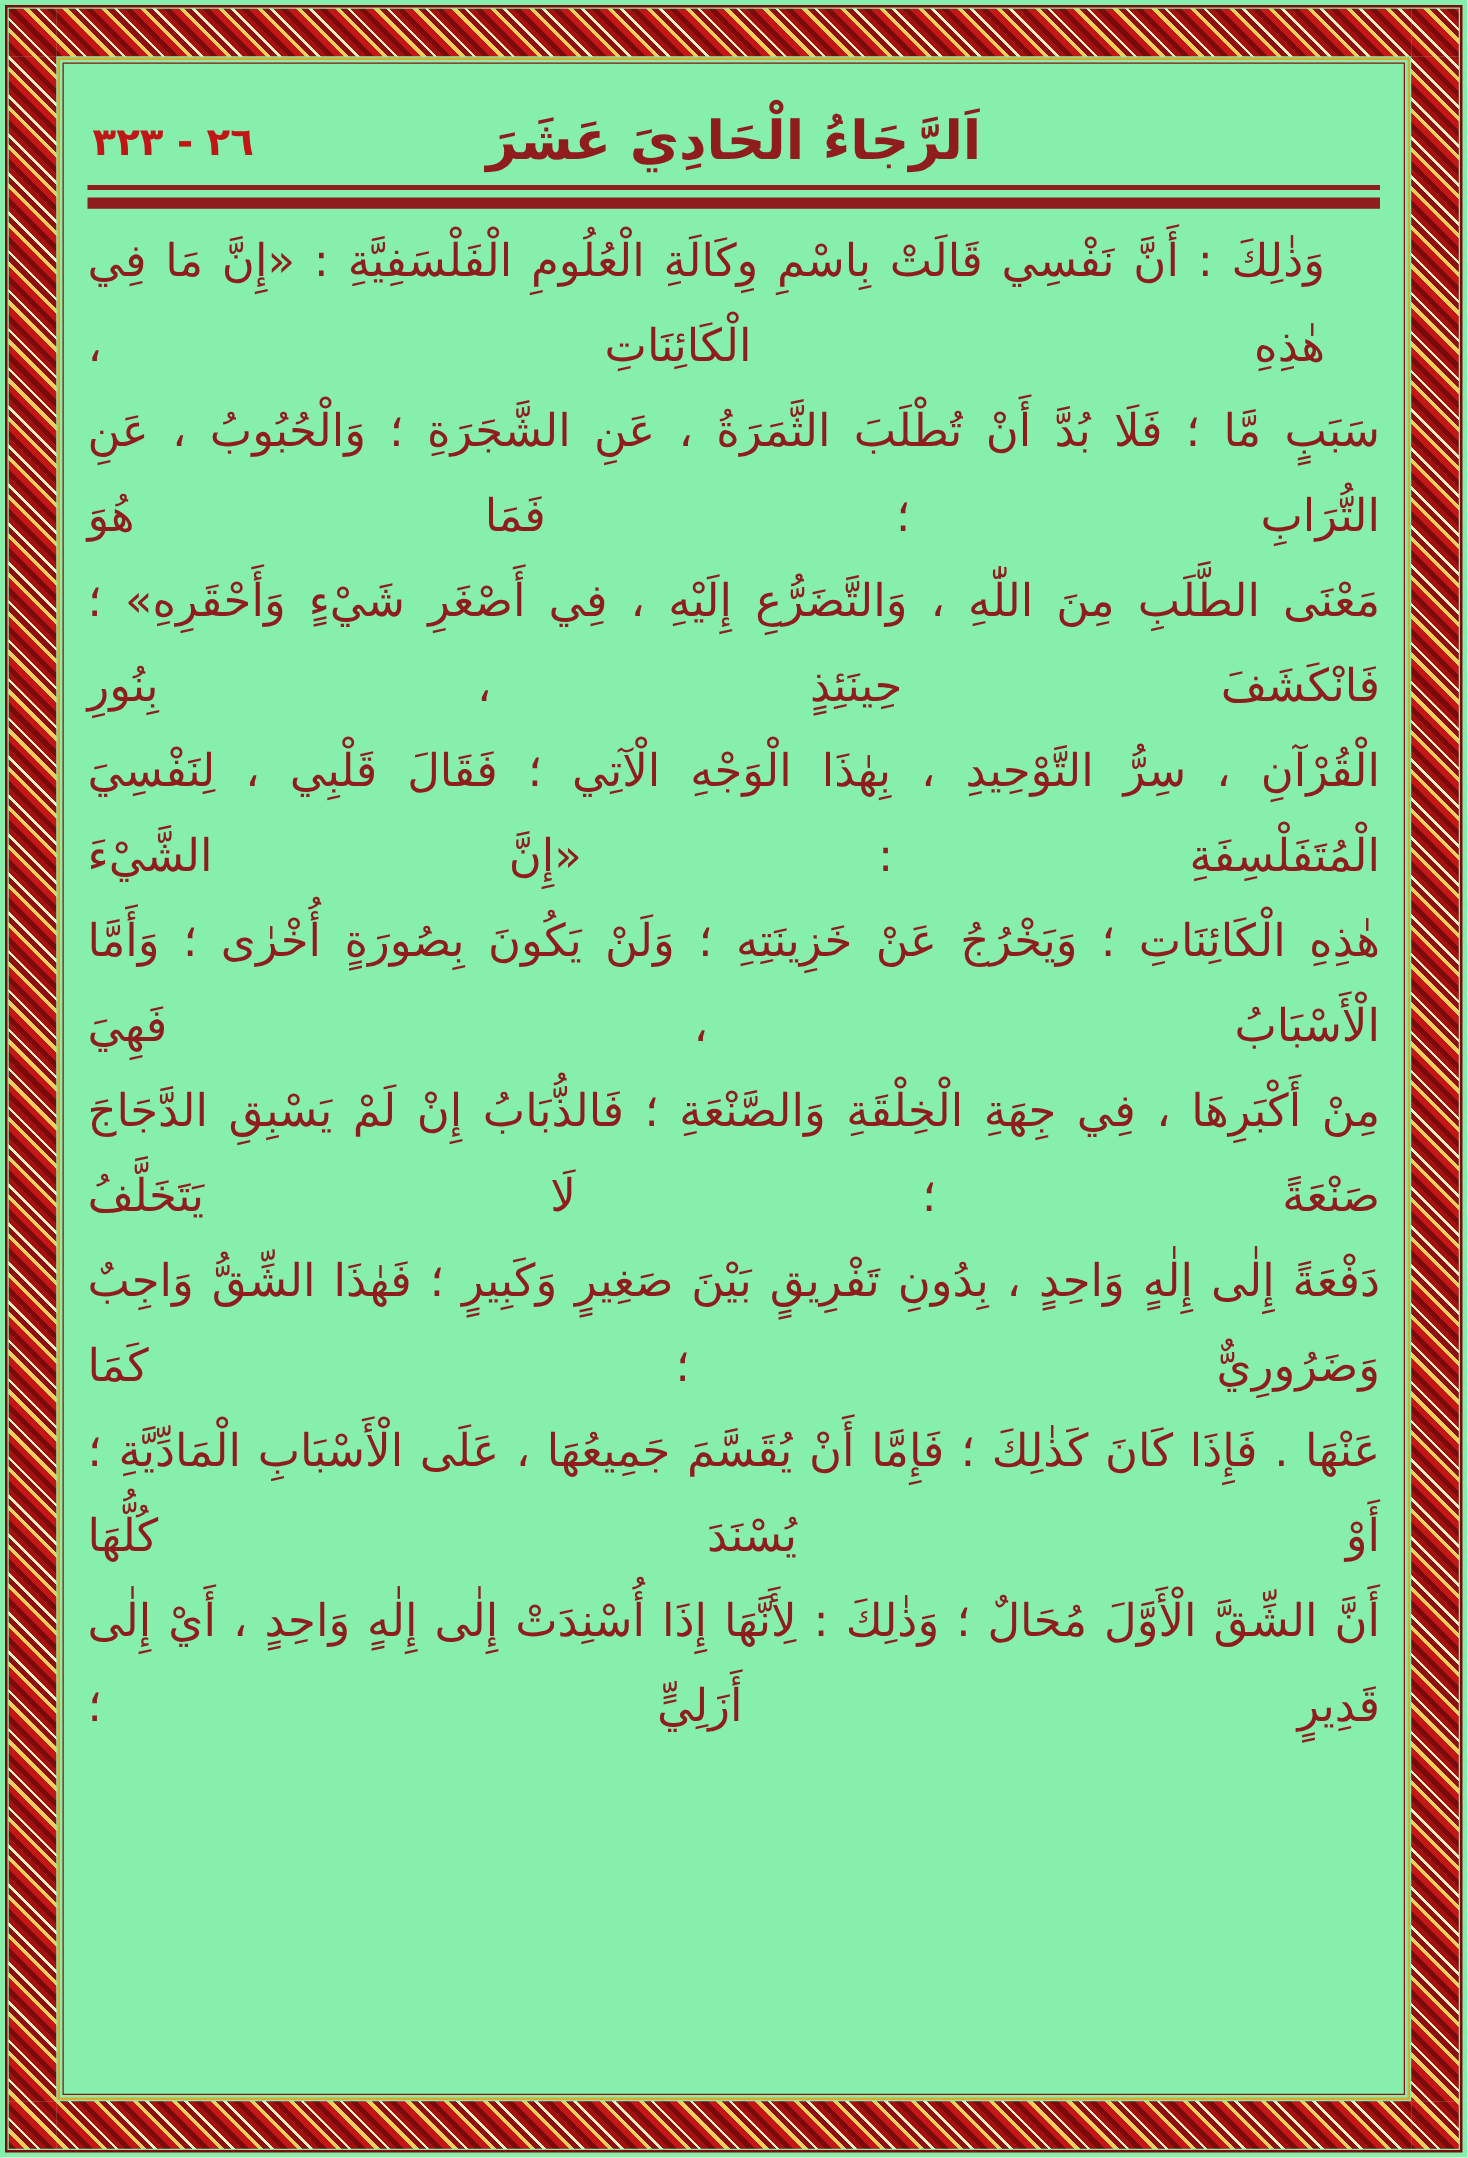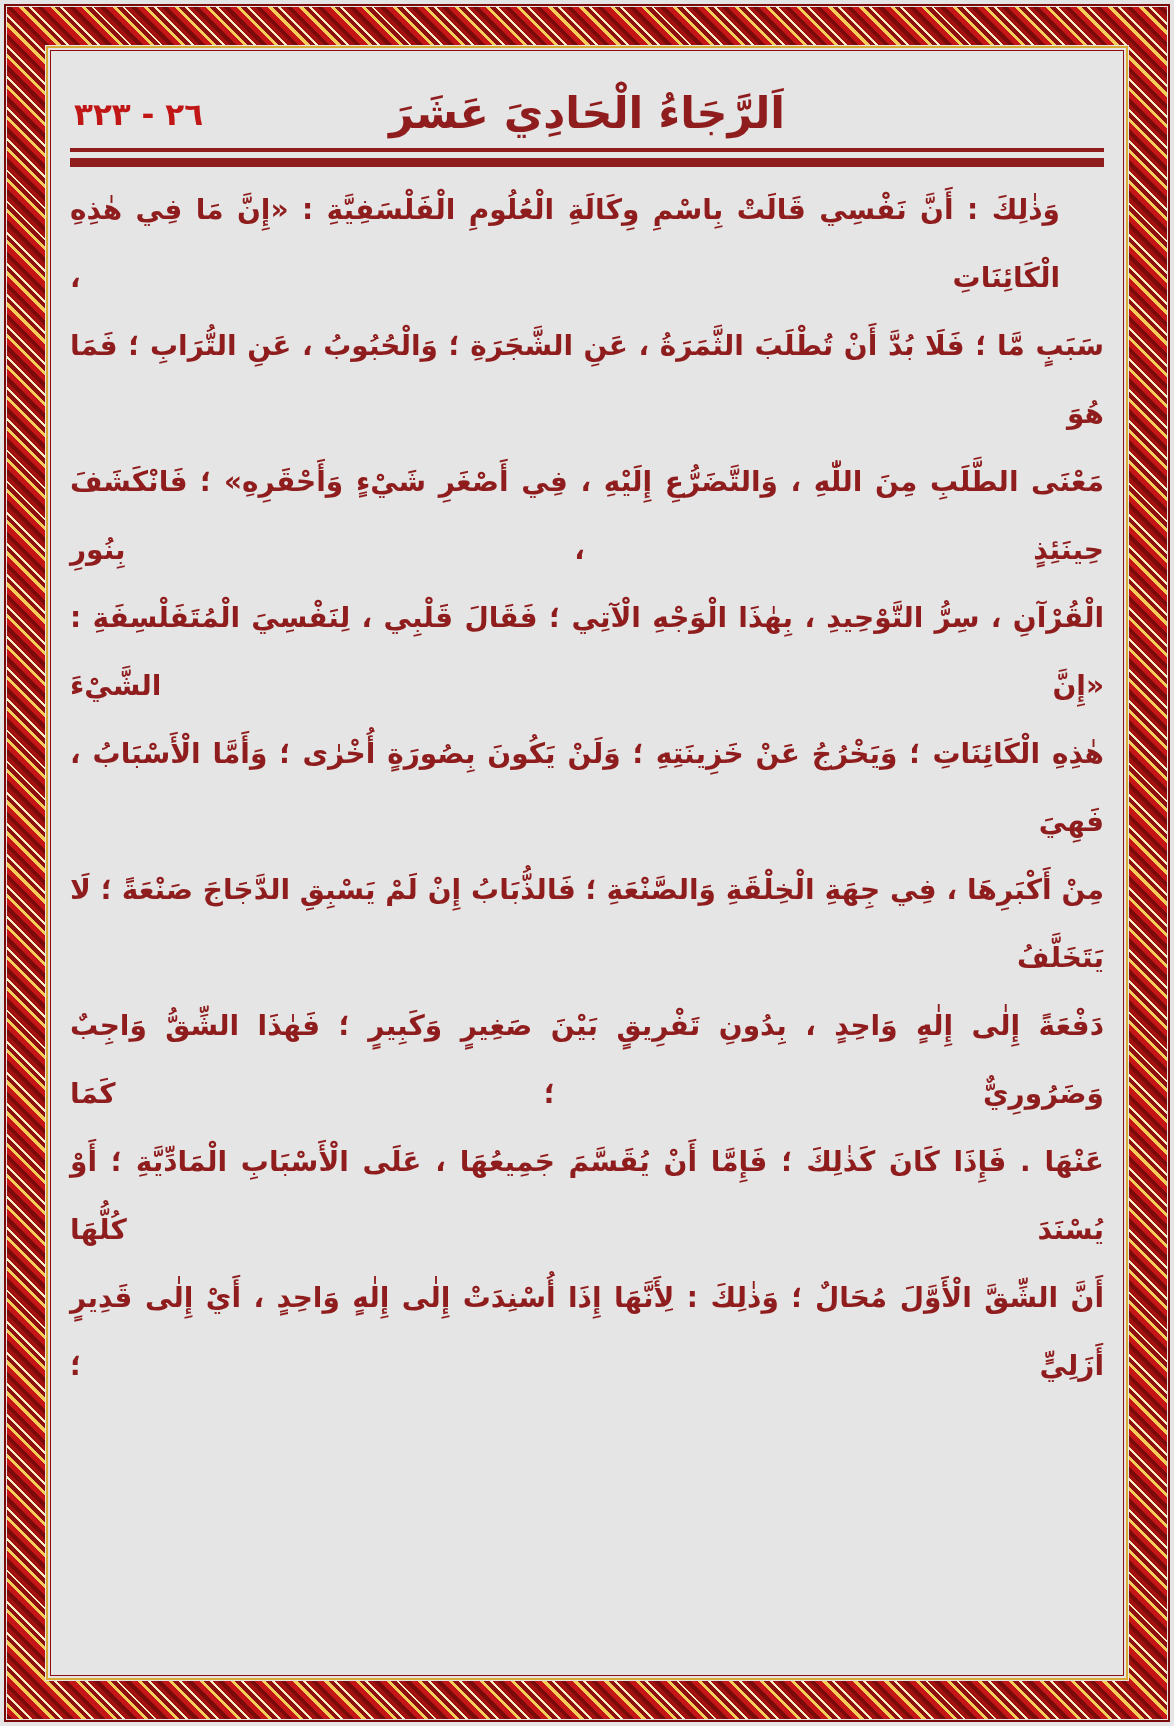--- a/index.html
+++ b/index.html
@@ -1,19 +1,19 @@
 <!DOCTYPE html>
 <html lang="ar" dir="rtl" style="--text-red: #8f1d1d; --accent-red: #c01616; --text-black: #151515; --verse-blue: #2843c8; --ornament-red: #b01818; --highlight-red: #9b1c1c;"><head>
 <meta charset="utf-8">
 <style>
   html,body{margin:0;padding:0;background:#ffffff;}
   .page{
     position:relative;
     width:1174px;height:1726px;
-    background:#e5e5e5;
+    background:#86efac;
     overflow:hidden;
     font-family:"DejaVu Sans",sans-serif;
   }
   
   .border-edge-outer{
     position:absolute;inset:4px;
     border:2px solid #7a0b0b;
     pointer-events:none;
   }
   .ornate-border{
@@ -59,22 +59,22 @@
   }
   .double-rule{margin-top:2px;}
   .rule-thin{height:4px;background:var(--text-red);margin-bottom:6px;}
   .rule-thick{height:9px;background:var(--text-red);}
   .body-text{
     margin-top:9px;
     direction:rtl;
   }
   .line{
     line-height:68px;
-    font-size:28px;
-    font-weight:bold;
+    font-size:36px;
+    font-weight:normal;
     text-align:justify;
     text-align-last:justify;
     white-space:normal;
     color:var(--text-red);
   }
   .line.indent{padding-right:44px;}
   .seg-red{color:var(--text-red);}
 </style>
 </head>
 <body>

